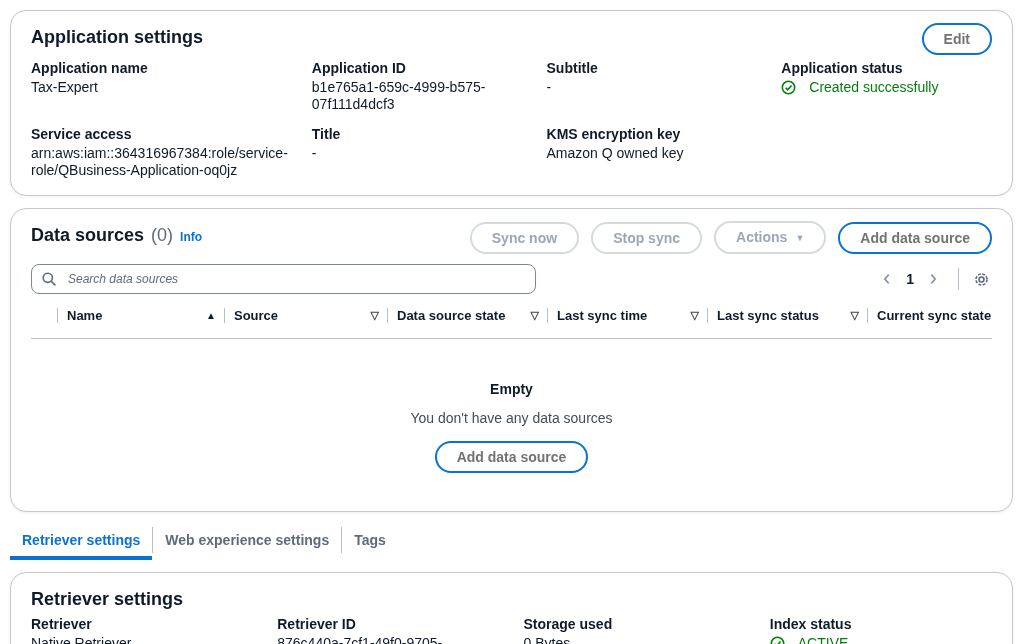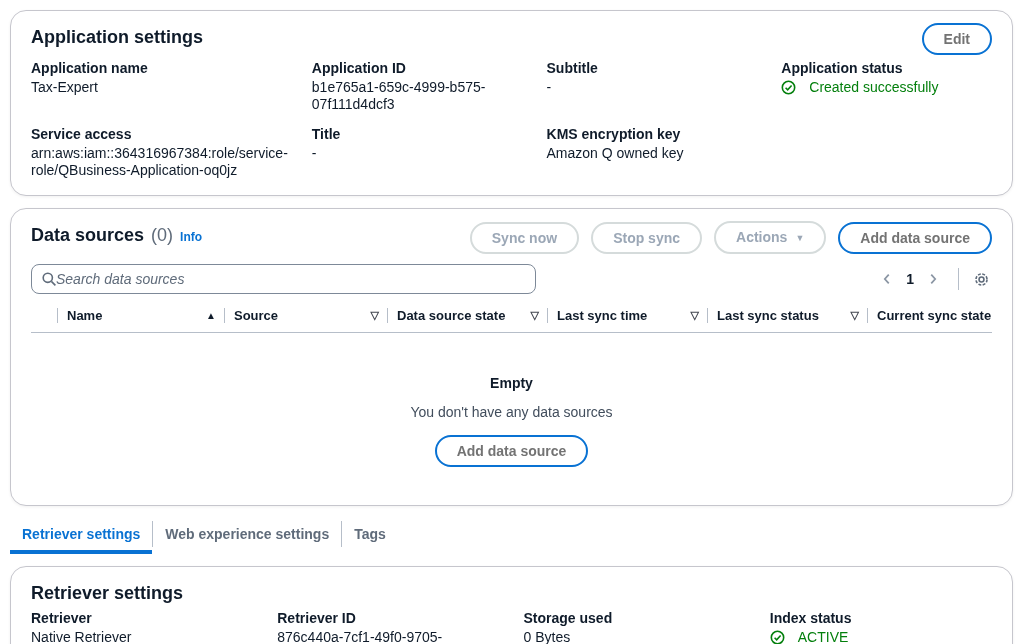--- a/index.html
+++ b/index.html
@@ -60,41 +60,41 @@
   .btn-disabled { border: 2px solid #d5dbdb; color: #9ba7b6; cursor: default; }
   .btn .caret { font-size: 9px; margin-left: 8px; vertical-align: 1px; }
   .toolbar { display: flex; gap: 12px; align-items: center; }
 
   
   .search-row { display: flex; align-items: center; margin-top: 10px; }
   .search-box { position: relative; width: 505px; }
   .search-box input {
     width: 100%; height: 30px;
     border: 1px solid #7d8998; border-radius: 8px;
-    padding: 4px 10px 4px 24px;
-    font-family: inherit; font-size: 14px; color: #0f1b2a;
+    padding: 4px 10px 4px 36px;
+    font-family: inherit; font-size: 12px; color: #0f1b2a;
     outline: none; background: #fff;
   }
   .search-box input::placeholder { color: #5f6b7a; font-style: italic; }
   .search-box .search-glyph {
     position: absolute; left: 10px; top: 7px; color: #5f6b7a;
   }
   .pager {
     margin-left: auto; display: flex; align-items: center; color: #8b96a4;
   }
   .pager .chev { background: none; border: none; padding: 2px 6px; color: #8b96a4; cursor: pointer; display: flex; align-items: center; }
   .pager .page-num { font-weight: bold; color: #0f1b2a; padding: 0 6px; font-size: 14px; }
   .v-divider { width: 1px; height: 22px; background: #b6bec9; margin: 0 12px; }
   .gear-btn { background: none; border: none; padding: 2px; color: #5f6b7a; cursor: pointer; display: flex; align-items: center; }
 
   
   .tbl-header {
     display: grid;
     grid-template-columns: 26px 167px 163px 160px 160px 160px minmax(0,1fr);
-    margin-top: 14px; padding-bottom: 9px;
+    margin-top: 14px; padding-bottom: 15px;
     border-bottom: 1px solid #b6bec9;
   }
   .th {
     display: flex; align-items: center; justify-content: space-between;
     padding: 0 8px 0 10px; position: relative;
     font-weight: bold; font-size: 13px; color: #0f1b2a; white-space: nowrap;
     cursor: pointer; overflow: hidden;
   }
   .th:not(.sel)::before {
     content: ""; position: absolute; left: 0; top: 0;

